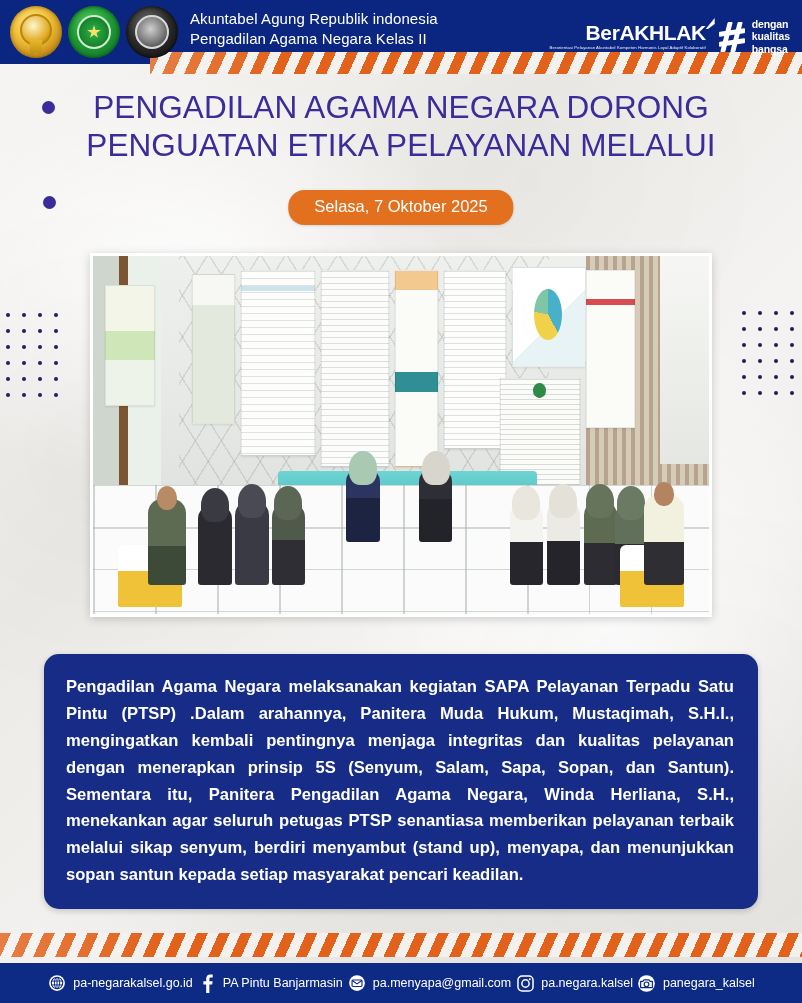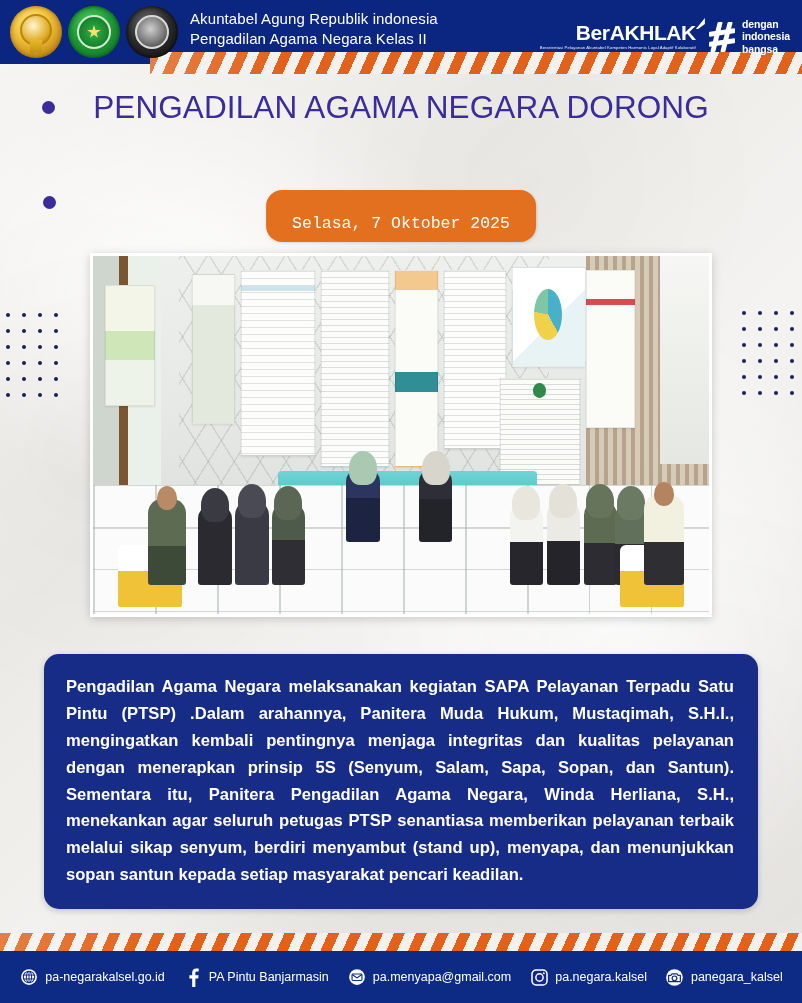--- a/index.html
+++ b/index.html
@@ -269,26 +269,25 @@
   }
 
   .date-badge {
     position: absolute;
     left: 50%;
     top: 190px;
     transform: translateX(-50%);
     background: #e2701e;
     color: #ffffff;
     font-size: 16.5px;
-    padding: 24px 26px 9px;
+    padding: 7px 26px 9px;
     border-radius: 16px;
     z-index: 5;
     white-space: nowrap;
     box-shadow: 0 1px 3px rgba(0,0,0,.12);
-    font-family: Liberation Mono, monospace;
   }
 
   
   .photo-frame {
     position: absolute;
     left: 90px; top: 253px;
     width: 622px; height: 364px;
     background: #ffffff;
     padding: 3px;
     box-shadow: 0 2px 9px rgba(0,0,0,.18);
@@ -424,26 +423,26 @@
     text-justify: inter-word;
     z-index: 5;
     box-shadow: 0 2px 6px rgba(0,0,0,.18);
   }
 
   
   .footer-bar {
     position: absolute;
     left: 0; bottom: 0;
     width: 802px;
-    height: 52px;
+    height: 40px;
     background: #0d2a84;
     display: flex;
     align-items: center;
     justify-content: center;
-    gap: 18px;
+    gap: 4px;
     z-index: 7;
     text-align: center;
   }
   .footer-item {
     display: flex;
     align-items: center;
     gap: 6px;
     color: #ffffff;
     font-size: 12.5px;
     white-space: nowrap;
@@ -492,21 +491,21 @@
       <div class="berakhlak-sub">Berorientasi Pelayanan Akuntabel Kompeten Harmonis Loyal Adaptif Kolaboratif</div>
     </div>
     <div class="berakhlak-mark">
       <span class="bm1"></span>
         <span class="bm2"></span>
         <span class="bm3"></span>
         <span class="bm4"></span>
     </div>
     <div class="berakhlak-right">
       <div>dengan</div>
-      <div>indonesia</div>
+      <div>kualitas</div>
       <div>bangsa</div>
     </div>
   </div>
 
   <div class="stripe-band">
       <div class="fade"></div>
     </div>
 
   <div class="dot-big d1"></div>
   <div class="dot-big d2"></div>
@@ -561,21 +560,21 @@
       <i></i>
     <i></i>
       <i></i>
       <i></i>
       <i></i>
   </div>
 
   <div class="title-block">
     <h1>
       <span>PENGADILAN AGAMA NEGARA DORONG</span><br>
-      <br>
+      <span>PENGUATAN ETIKA PELAYANAN MELALUI</span><br>
     </h1>
   </div>
 
   <div class="date-badge">Selasa, 7 Oktober 2025</div>
 
   <div class="photo-frame">
     <div class="photo">
       <div class="ph-wall"></div>
       <div class="ph-lattice"></div>
       <div class="ph-curtain"></div>

